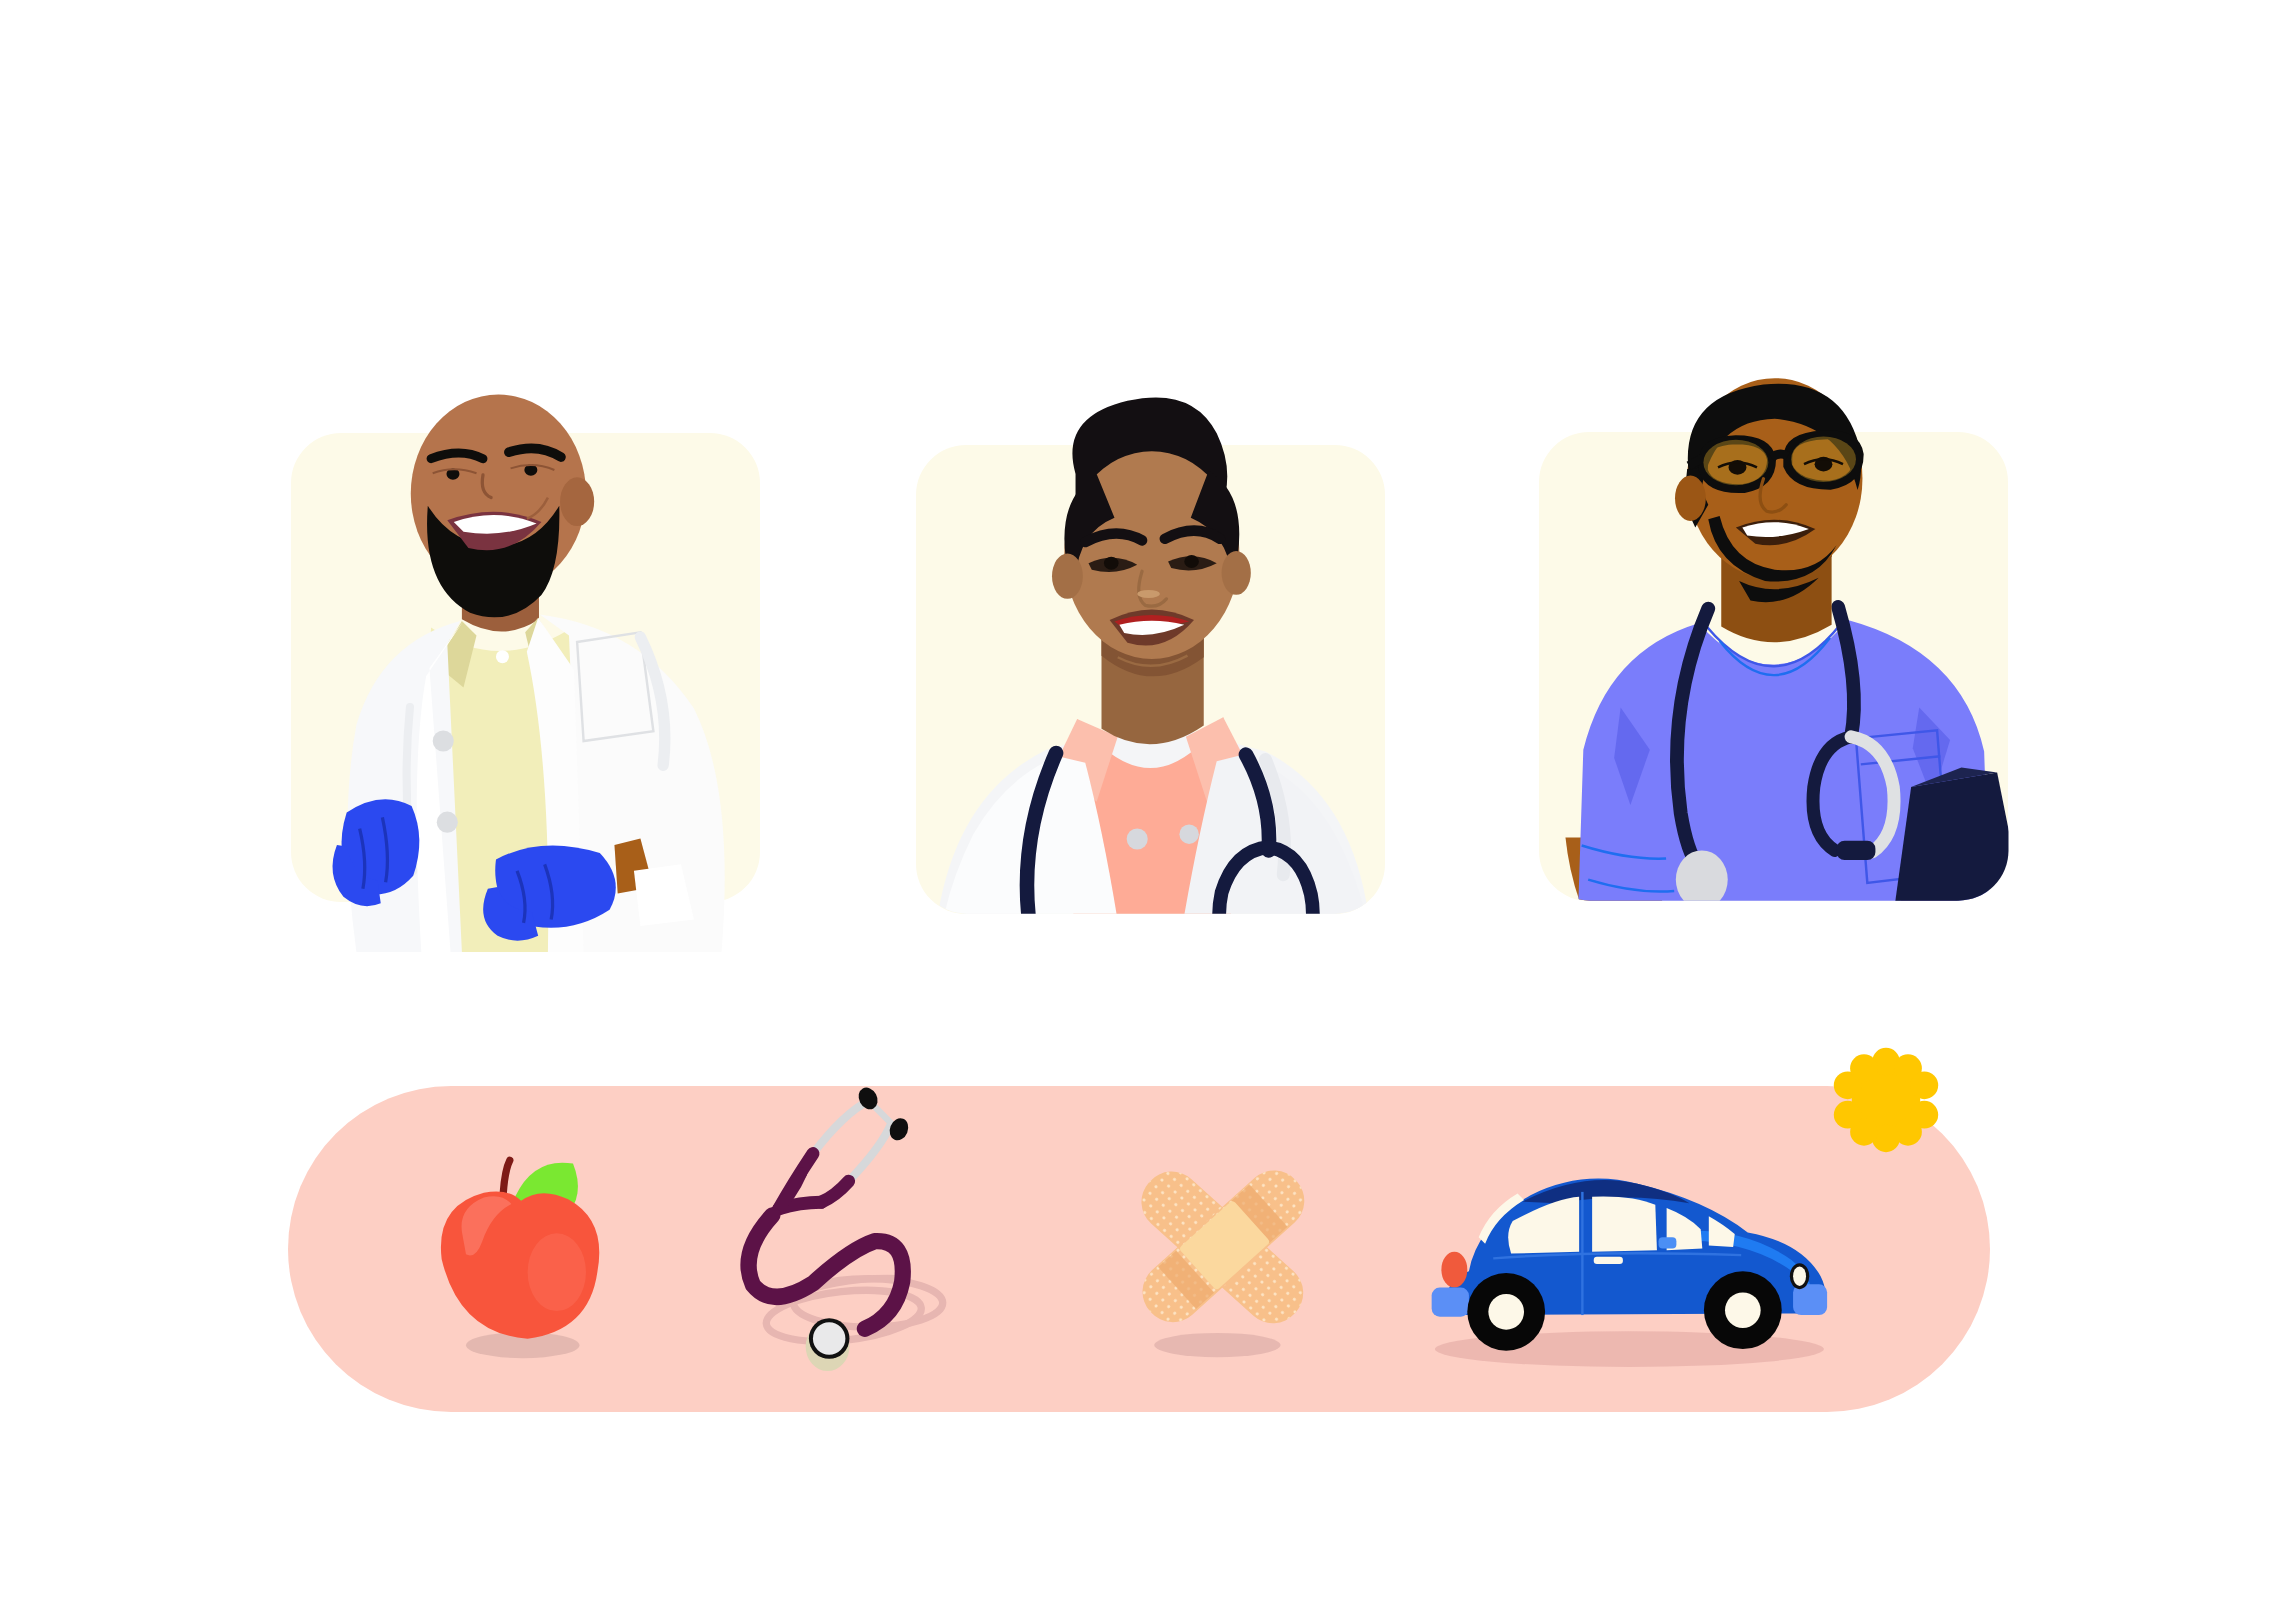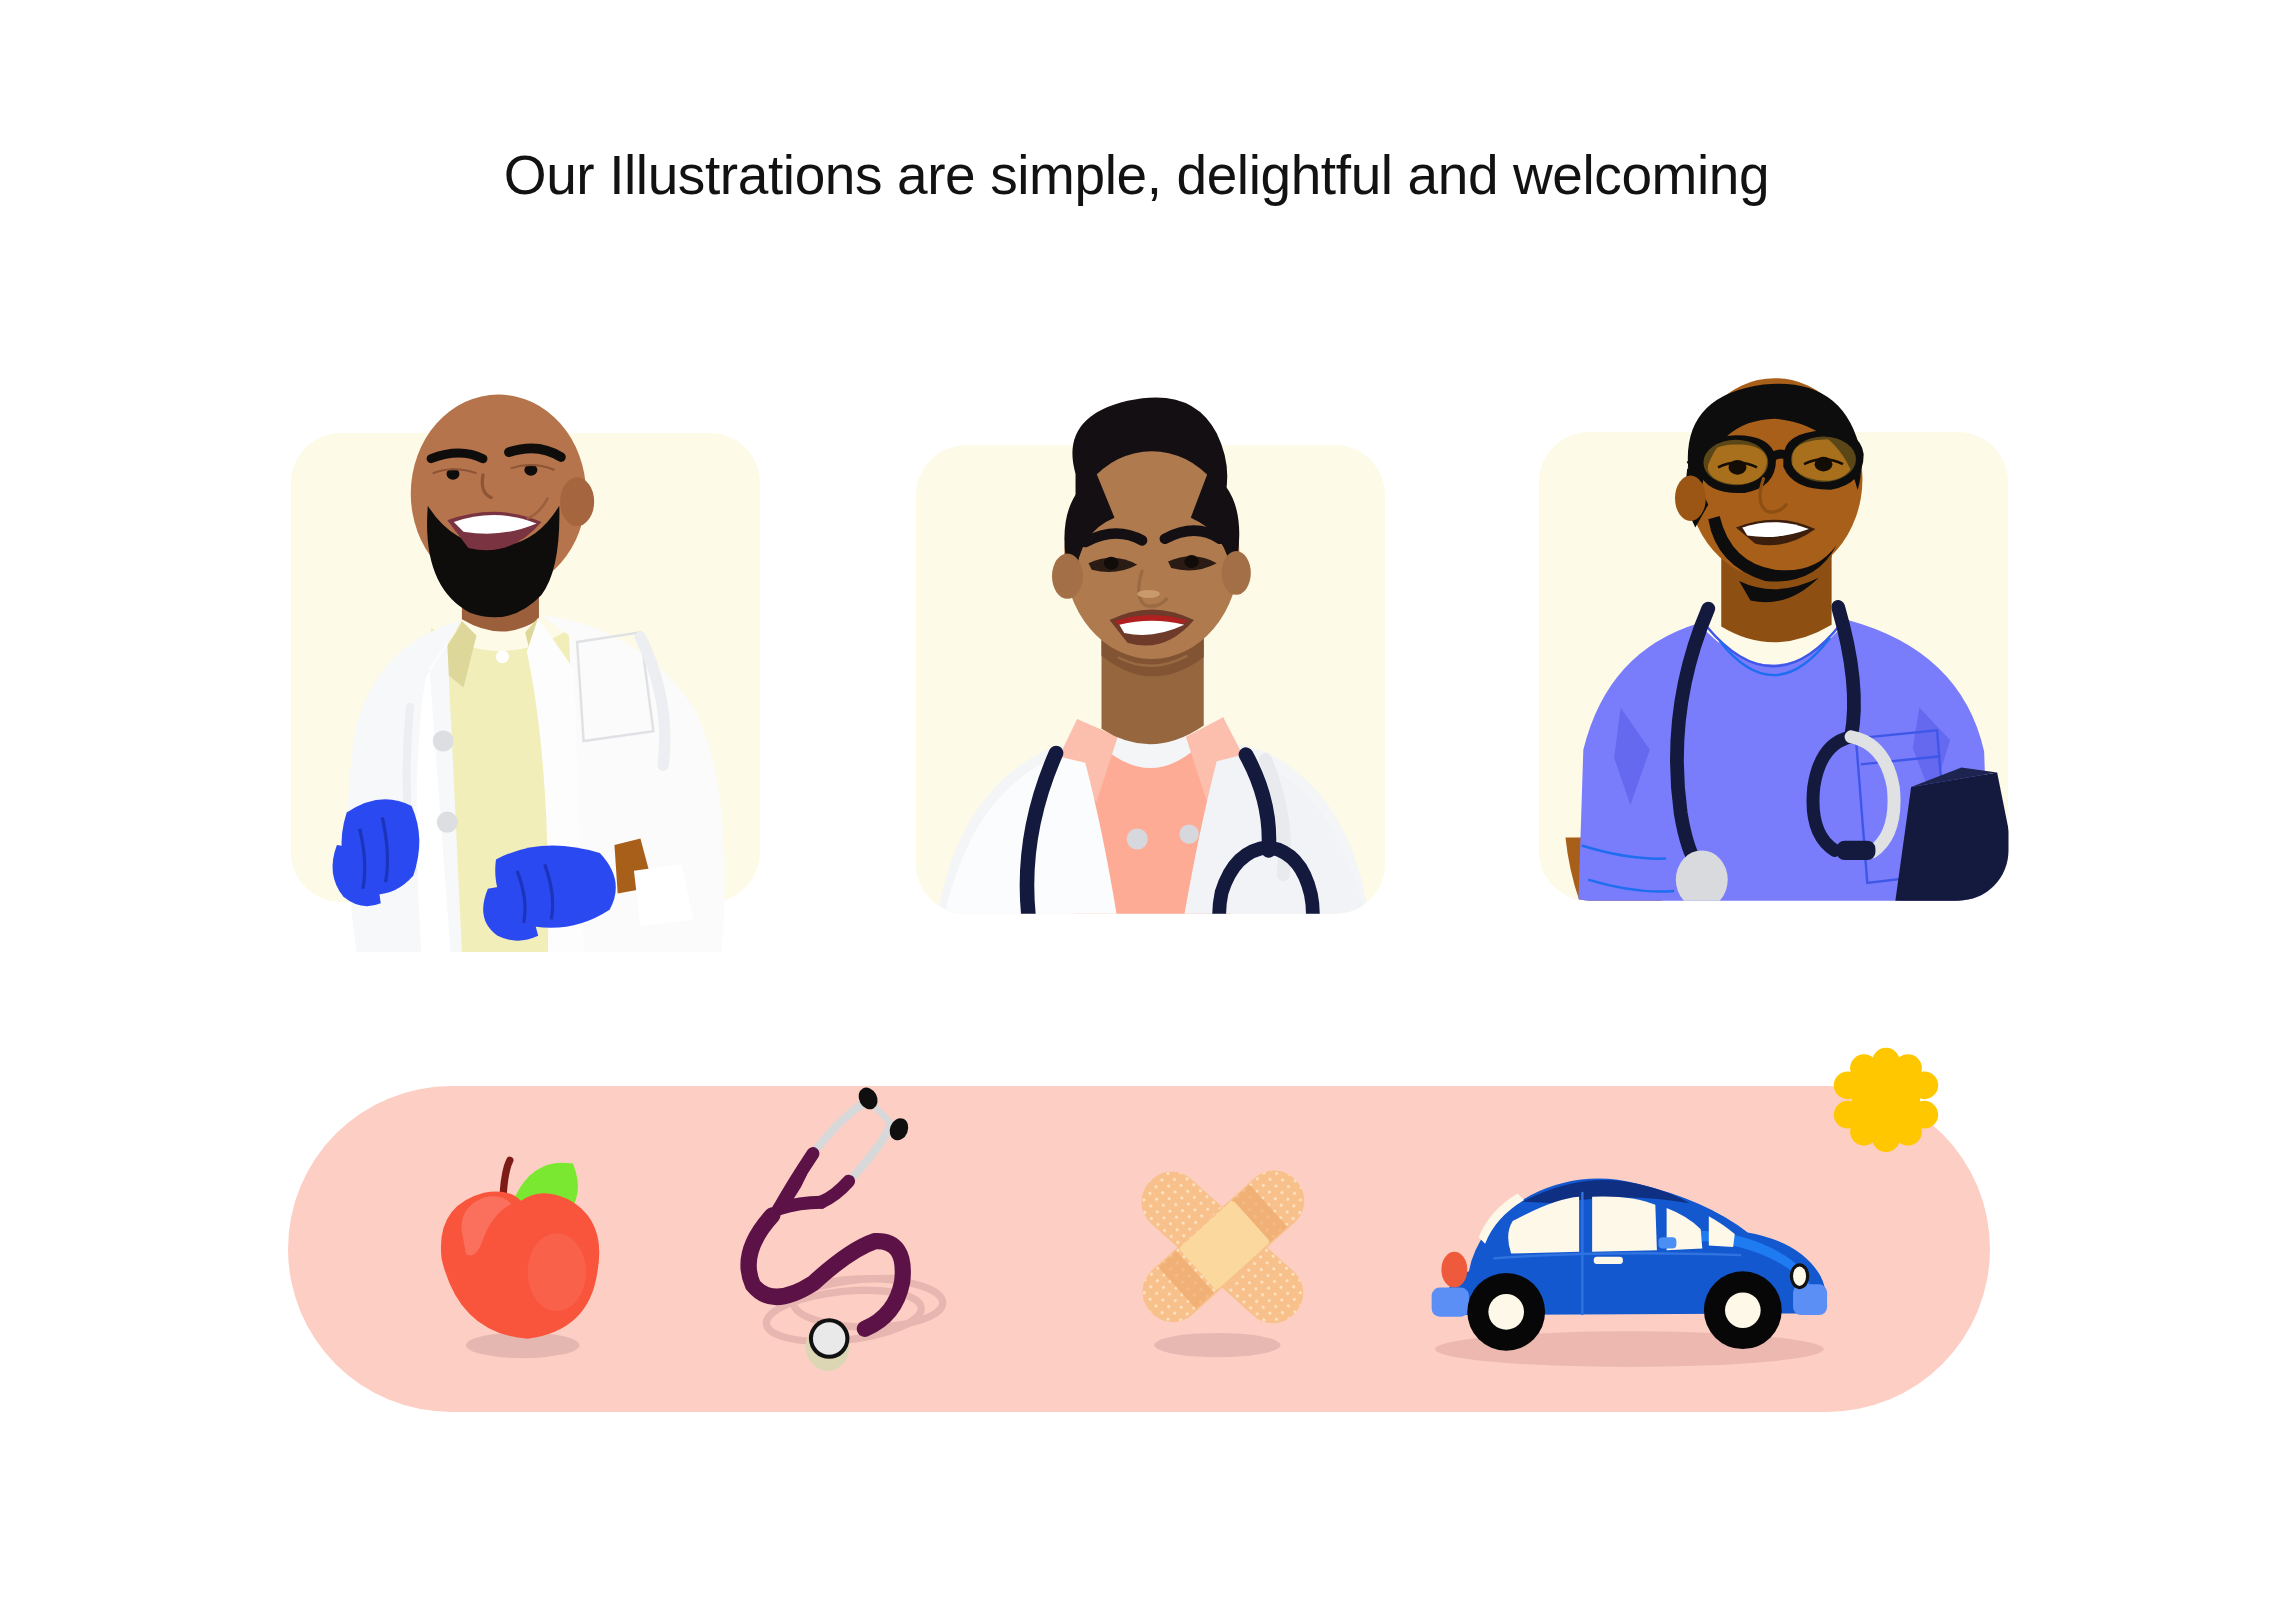--- a/index.html
+++ b/index.html
@@ -75,21 +75,20 @@
   #obj-stethoscope{ left: 722px;  top: 1079px; width: 276px; height: 292px; }
   #obj-bandage    { left: 1104px; top: 1128px; width: 243px; height: 243px; }
   #obj-car        { left: 1420px; top: 1153px; width: 422px; height: 235px; }
   #obj-badge      { left: 1833px; top: 1047px; width: 106px; height: 106px; }
 </style>
 </head>
 <body>
 
 <div id="stage">
 
-  <h1 id="page-title">Our Illustrations are simple, delightful and welcoming</h1>
 
   <div id="cards-row">
 
     <div class="illu-card" id="card-1">
       <div class="card-bg"></div>
       <svg class="card-art" viewBox="0 0 658 700">
         <defs>
           <clipPath id="clip1">
             <path d="M40 60 h578 a62 62 0 0 1 0 0 v0 h0 M40 122 a62 62 0 0 1 62 -62 h454 a62 62 0 0 1 62 62 v454 a62 62 0 0 1 -62 62 h-454 a62 62 0 0 1 -62 -62 z"></path>
           </clipPath>

